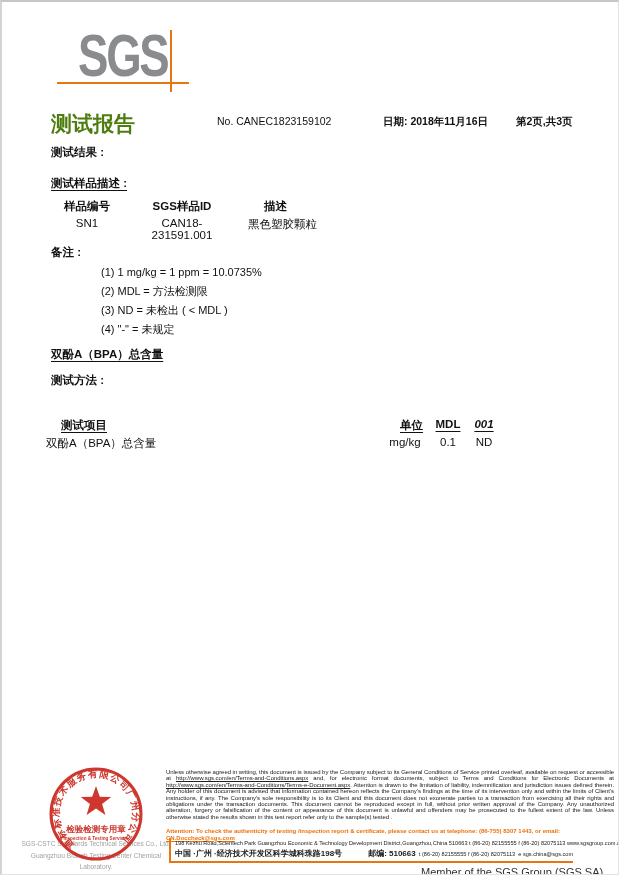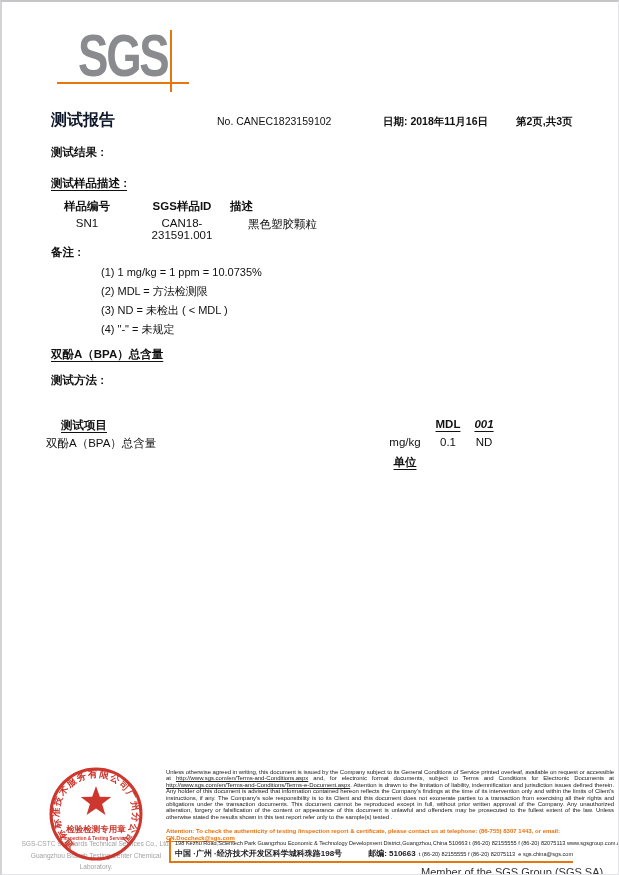--- a/index.html
+++ b/index.html
@@ -11,51 +11,51 @@
   }
   .abs { position:absolute; }
 
   
   .sgs-logo { left:76px; top:24px; font-size:60px; font-weight:bold; color:#8a8b8e;
     letter-spacing:-3px; transform:scaleX(0.76); transform-origin:left top; line-height:1; }
   .logo-hline { left:55px; top:80px; width:132px; height:2px; background:#e8760f; }
   .logo-vline { left:168px; top:28px; width:2px; height:62px; background:#e8760f; }
 
   
-  .report-title { left:49px; top:108px; font-size:16px; font-weight:bold; color:#0f172a; }
+  .report-title { left:49px; top:108px; font-size:21px; font-weight:bold; color:#4d7c0f; }
   .report-no    { left:215px; top:113px; font-size:10.5px; font-weight:normal; color:#111; }
   .report-date  { left:381px; top:113px; font-size:10.5px; font-weight:bold; color:#111; }
   .report-page  { left:514px; top:113px; font-size:10.5px; font-weight:bold; color:#111; }
 
   .label-bold { font-size:11.5px; font-weight:bold; color:#111; }
   .txt { font-size:11.5px; color:#111; }
   .u { text-decoration:underline; text-underline-offset:3px; }
 
   .results-label { left:49px; top:143px; }
   .sample-heading { left:49px; top:174px; }
 
   
   .st-h1 { left:57px;  top:197px; width:56px; text-align:center; }
   .st-h2 { left:139px; top:197px; width:82px; text-align:center; }
-  .st-h3 { left:228px; top:197px;text-align:right; }
+  .st-h3 { left:262px; top:197px;text-align:right; }
   .st-c1 { left:57px;  top:215px; width:56px; text-align:center; }
   .st-c2 { left:139px; top:215px; width:82px; text-align:center; }
   .st-c3 { left:246px; top:215px; }
 
   .notes-label { left:49px; top:243px; }
   .notes-list { left:99px; top:261px; font-size:11px; color:#111; }
   .notes-list div { height:19px; line-height:19px; }
 
   .bpa-heading { left:49px; top:345px; }
   .method-label { left:49px; top:371px; }
   .method-text { left:99px; top:370px; width:482px; font-size:11.5px; line-height:19px; color:#111; }
 
   
   .rt-h1 { left:59px;  top:416px; }
-  .rt-h2 { left:385px; top:416px; width:36px; text-align:center;margin-top:37px; }
+  .rt-h2 { left:385px; top:416px; width:36px; text-align:right; }
   .rt-h3 { left:430px; top:416px; width:32px; text-align:center; }
   .rt-h4 { left:466px; top:416px; width:32px; text-align:center; font-style:italic; }
   .rt-c1 { left:44px;  top:434px; }
   .rt-c2 { left:385px; top:434px; width:36px; text-align:center; }
   .rt-c3 { left:430px; top:434px; width:32px; text-align:center; }
   .rt-c4 { left:466px; top:434px; width:32px; text-align:center; }
 
   
   .disclaimer { left:164px; top:767px; width:448px; font-size:6px; line-height:6.4px;
     text-align:justify; color:#222; letter-spacing:-0.05px; }

